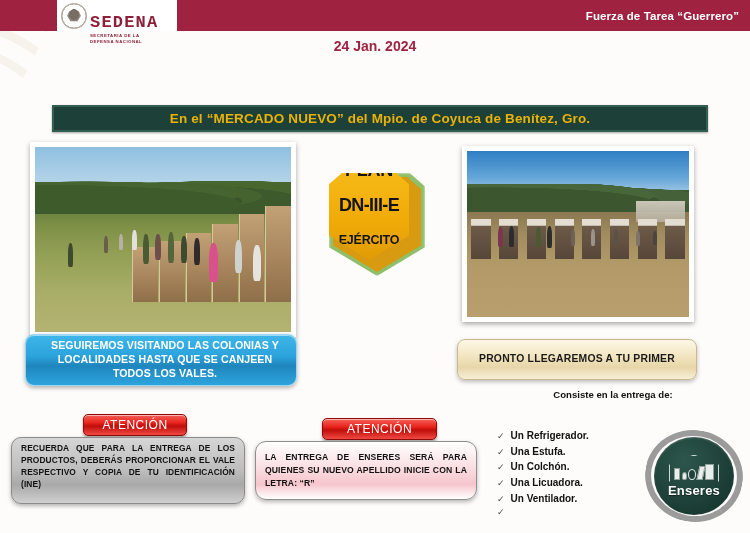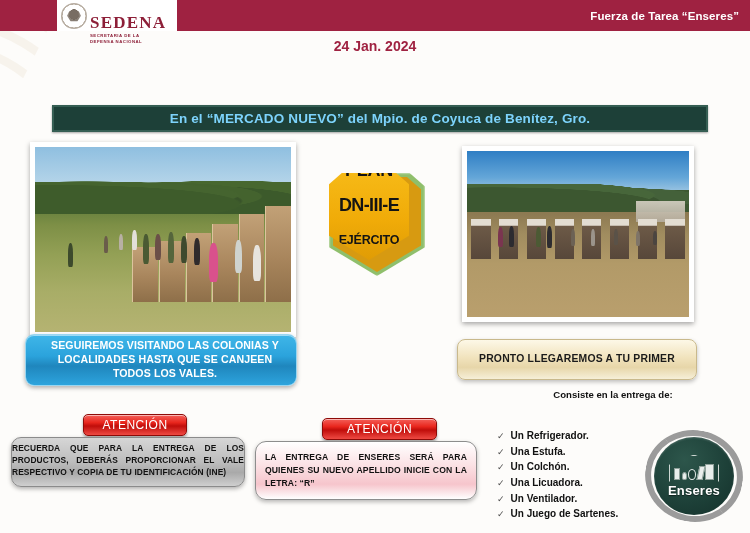--- a/index.html
+++ b/index.html
@@ -52,21 +52,21 @@
     transform: translate(-50%,-50%);
     width: 15px; height: 13px;
     background:
       radial-gradient(ellipse at 50% 35%, #7b7065 0 40%, transparent 41%),
       linear-gradient(#8e8377, #6d6257);
     clip-path: polygon(50% 0%, 82% 18%, 96% 52%, 72% 96%, 28% 96%, 4% 52%, 18% 18%);
     opacity: .85;
   }
   .sedena-wrap { display: flex; flex-direction: column; line-height: 1; }
   .sedena-main {
-    font-family: Liberation Serif, serif;
+    font-family: Liberation Mono, monospace;
     font-weight: 700; font-size: 17px; letter-spacing: 1.2px;
     color: #8d1f38;
     margin-top: 28px;
   }
   .sedena-sub {
     font-size: 4.3px; font-weight: 700; letter-spacing: .5px;
     color: #8d1f38; margin-top: 2px; line-height: 1.45;
   }
   .topbar-right {
     position: absolute; right: 11px; top: 0; height: 31px;
@@ -94,21 +94,21 @@
 
   
   .green-bar {
     position: absolute; left: 52px; top: 105px; width: 656px; height: 27px;
     background: #1d4038;
     border: 2px solid #355e53;
     box-shadow: 0 1px 2px rgba(0,0,0,.35);
     display: flex; align-items: center; justify-content: center;
   }
   .green-bar span {
-    color: #7dd3fc; font-size: 13.5px; font-weight: 700; letter-spacing: .15px;
+    color: #eab308; font-size: 13.5px; font-weight: 700; letter-spacing: .15px;
   }
 
   
   .photo-frame {
     position: absolute; background: #ffffff;
     padding: 5px;
     box-shadow: 0 2px 5px rgba(0,0,0,.35);
   }
   .photo-left  { left: 30px;  top: 142px; width: 266px; height: 195px; }
   .photo-right { left: 462px; top: 146px; width: 232px; height: 176px; }
@@ -220,26 +220,26 @@
     display: flex; align-items: center; justify-content: center;
   }
   .aten span {
     color: #ffffff; font-size: 12px; font-weight: 400; letter-spacing: .5px;
   }
   .aten-1 { left: 83px;  top: 414px; width: 104px; }
   .aten-2 { left: 322px; top: 418px; width: 115px; }
 
   
   .gray-box {
-    position: absolute; left: 11px; top: 437px; width: 234px; height: 50px;
+    position: absolute; left: 11px; top: 437px; width: 234px; height: 67px;
     border-radius: 10px;
     background: linear-gradient(180deg, #d6d6d6 0%, #bdbdbd 50%, #a9a9a9 72%, #cfcfcf 100%);
     border: 1px solid #8b8b8b;
     box-shadow: 0 2px 4px rgba(0,0,0,.3);
-    padding: 5px 0;
+    padding: 5px 9px;
   }
   .gray-box p {
     color: #111111; font-size: 8.4px; font-weight: 700; line-height: 1.42;
     text-align: justify; text-align-last: left; letter-spacing: .1px;
   }
 
   
   .pink-box {
     position: absolute; left: 255px; top: 441px; width: 222px; height: 59px;
     border-radius: 11px;
@@ -364,21 +364,21 @@
   </div>
 
   <div class="topbar">
     <div class="logo-plate">
       <div class="eagle"></div>
       <div class="sedena-wrap">
         <div class="sedena-main">SEDENA</div>
         <div class="sedena-sub">SECRETARIA DE LA<br>DEFENSA NACIONAL</div>
       </div>
     </div>
-    <div class="topbar-right">Fuerza de Tarea “Enseres”</div>
+    <div class="topbar-right">Fuerza de Tarea “Guerrero”</div>
   </div>
 
   <div class="date-line">24 Jan. 2024</div>
 
 
   <div class="green-bar">
     <span>En el “MERCADO NUEVO” del Mpio. de Coyuca de Benítez, Gro.</span>
   </div>
 
   <div class="photo-frame photo-left">
@@ -487,21 +487,20 @@
     <li>
         <span class="ck">✓</span>
         <span>Una Licuadora.</span>
       </li>
     <li>
         <span class="ck">✓</span>
         <span>Un Ventilador.</span>
       </li>
     <li>
         <span class="ck">✓</span>
-        <span>Un Juego de Sartenes.</span>
       </li>
   </ul>
 
   <div class="badge">
     <div class="ring"></div>
     <div class="ring2"></div>
     <div class="disc">
       <div class="house">
         <div class="roof"></div>
         <div class="appl">

